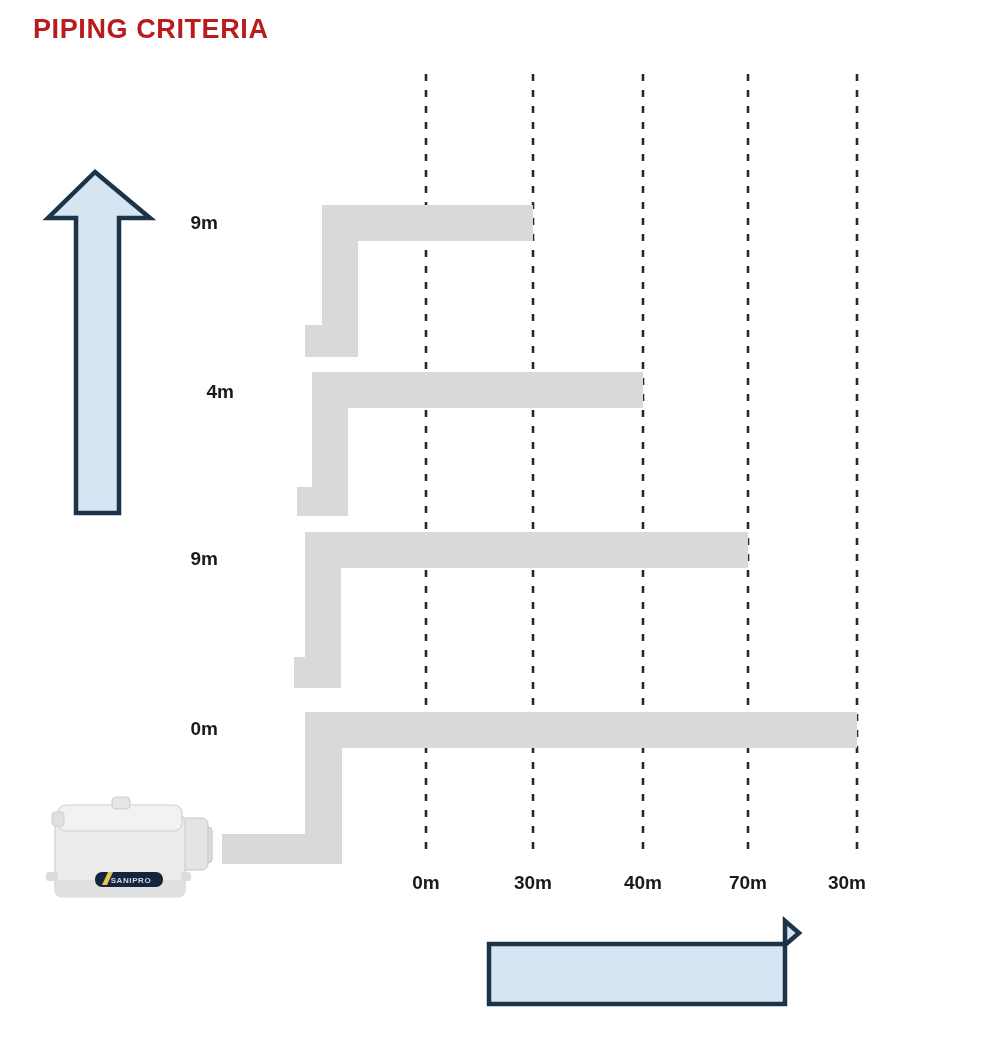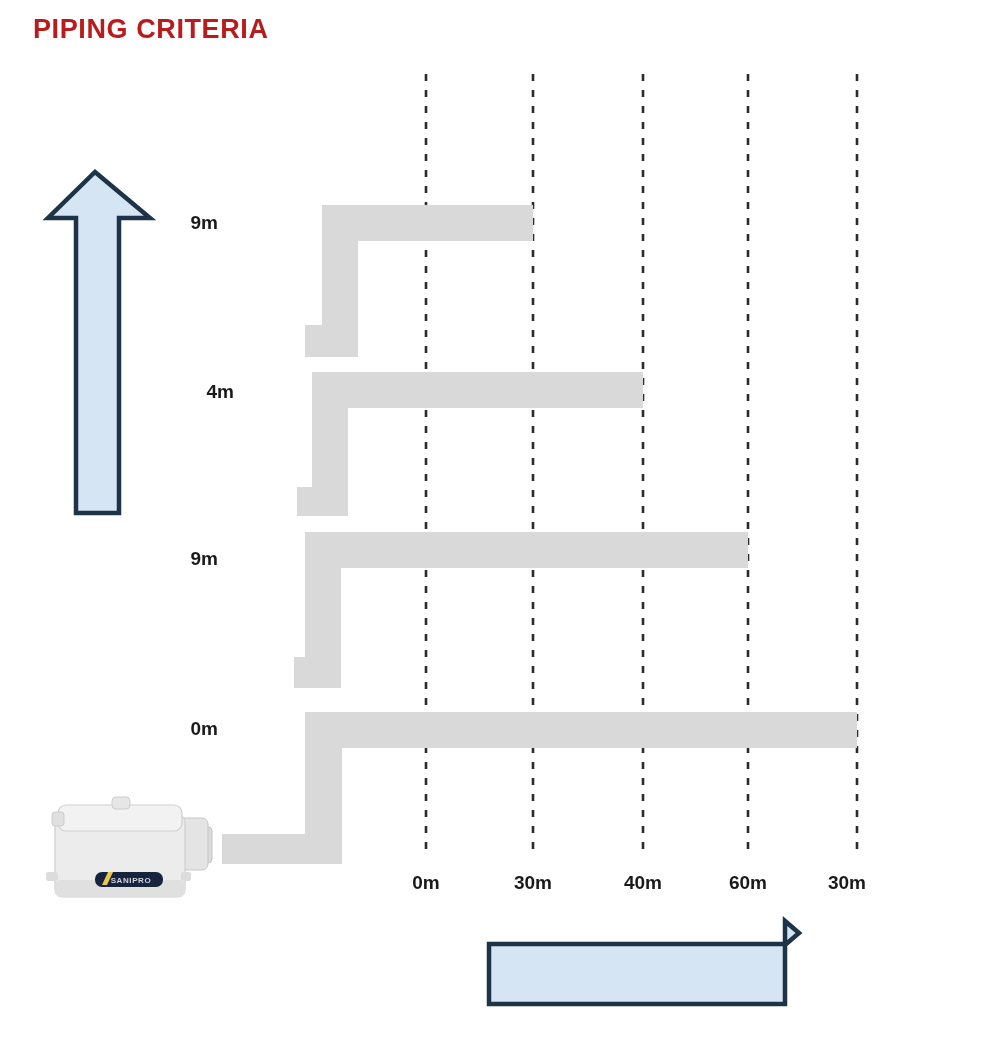--- a/index.html
+++ b/index.html
@@ -255,16 +255,16 @@
   </svg>
 
   <div class="axis-label v-axis-label" style="left:148px; top:212px;">9m</div>
   <div class="axis-label v-axis-label" style="left:164px; top:381px;">4m</div>
   <div class="axis-label v-axis-label" style="left:148px; top:548px;">9m</div>
   <div class="axis-label v-axis-label" style="left:148px; top:718px;">0m</div>
 
   <div class="axis-label h-axis-label" style="left:381px; top:872px;">0m</div>
   <div class="axis-label h-axis-label" style="left:488px; top:872px;">30m</div>
   <div class="axis-label h-axis-label" style="left:598px; top:872px;">40m</div>
-  <div class="axis-label h-axis-label" style="left:703px; top:872px;">60m</div>
+  <div class="axis-label h-axis-label" style="left:703px; top:872px;">70m</div>
   <div class="axis-label h-axis-label" style="left:802px; top:872px;">30m</div>
 
 </div>
 
 </body></html>

